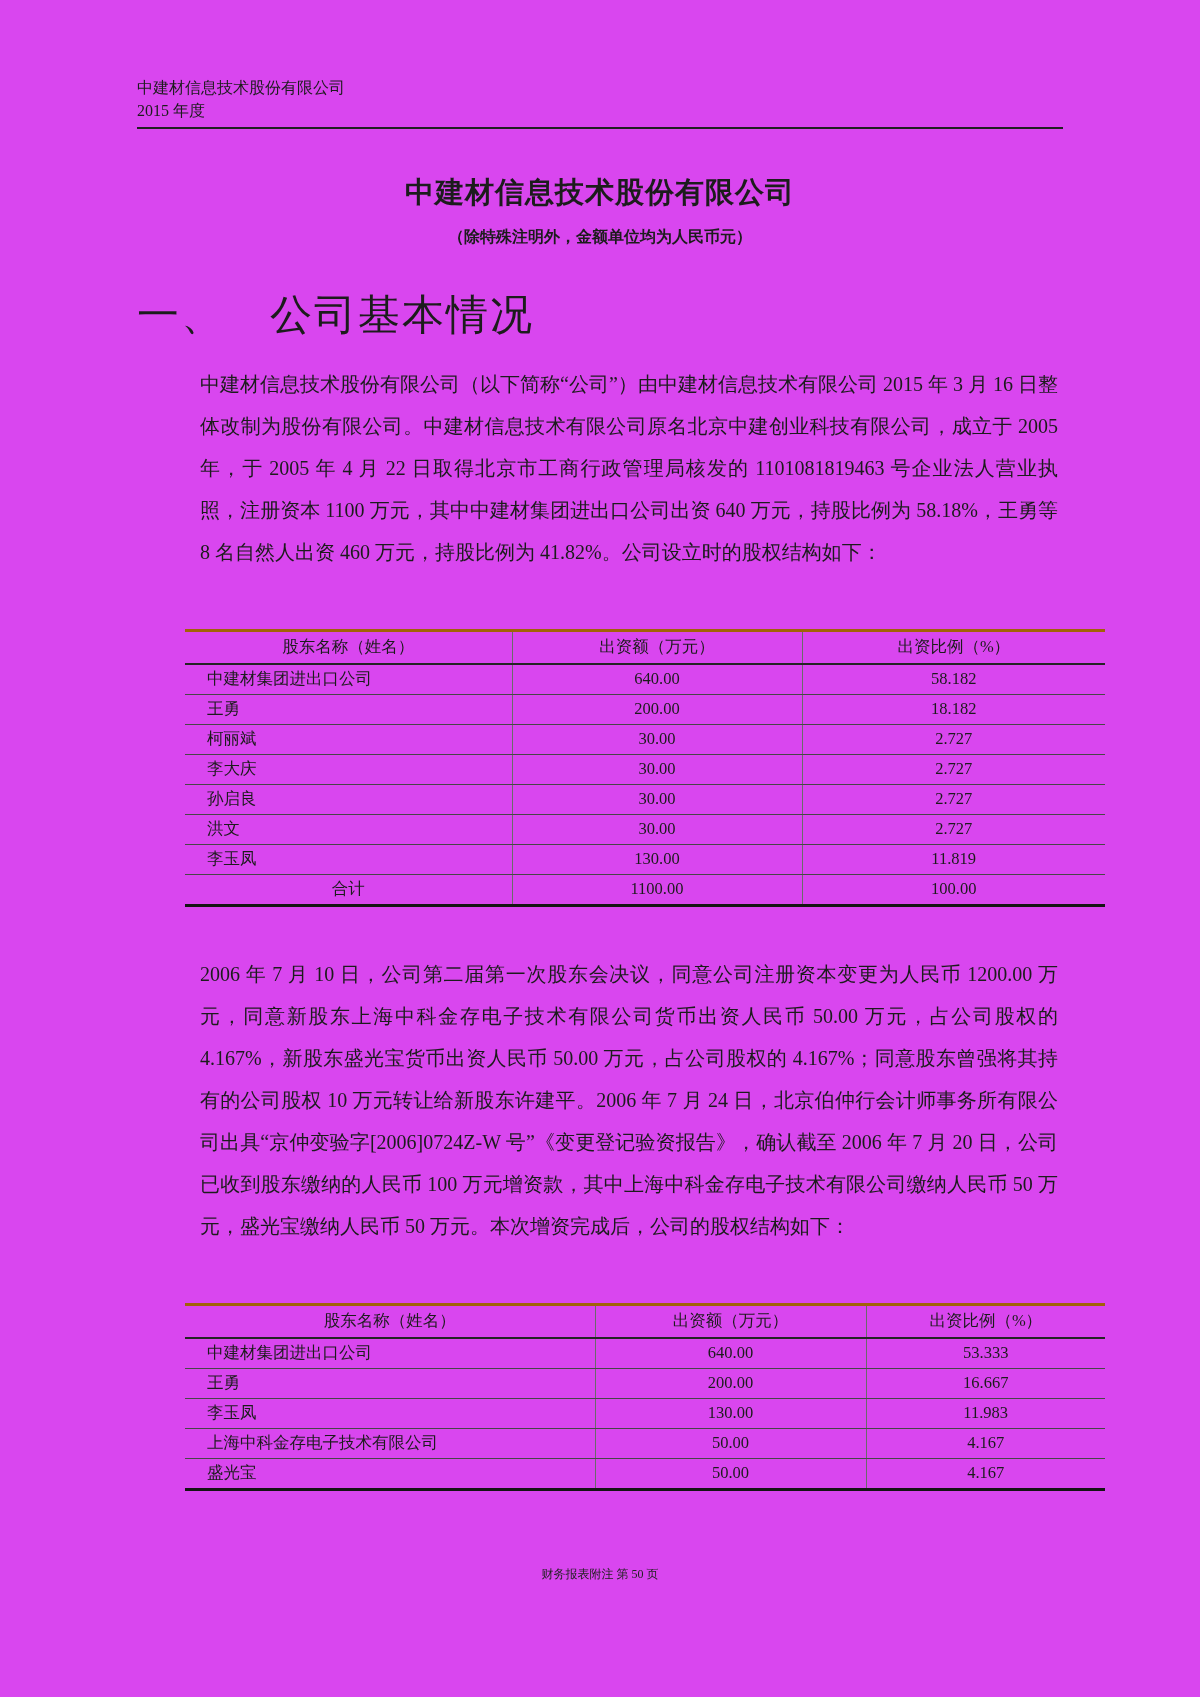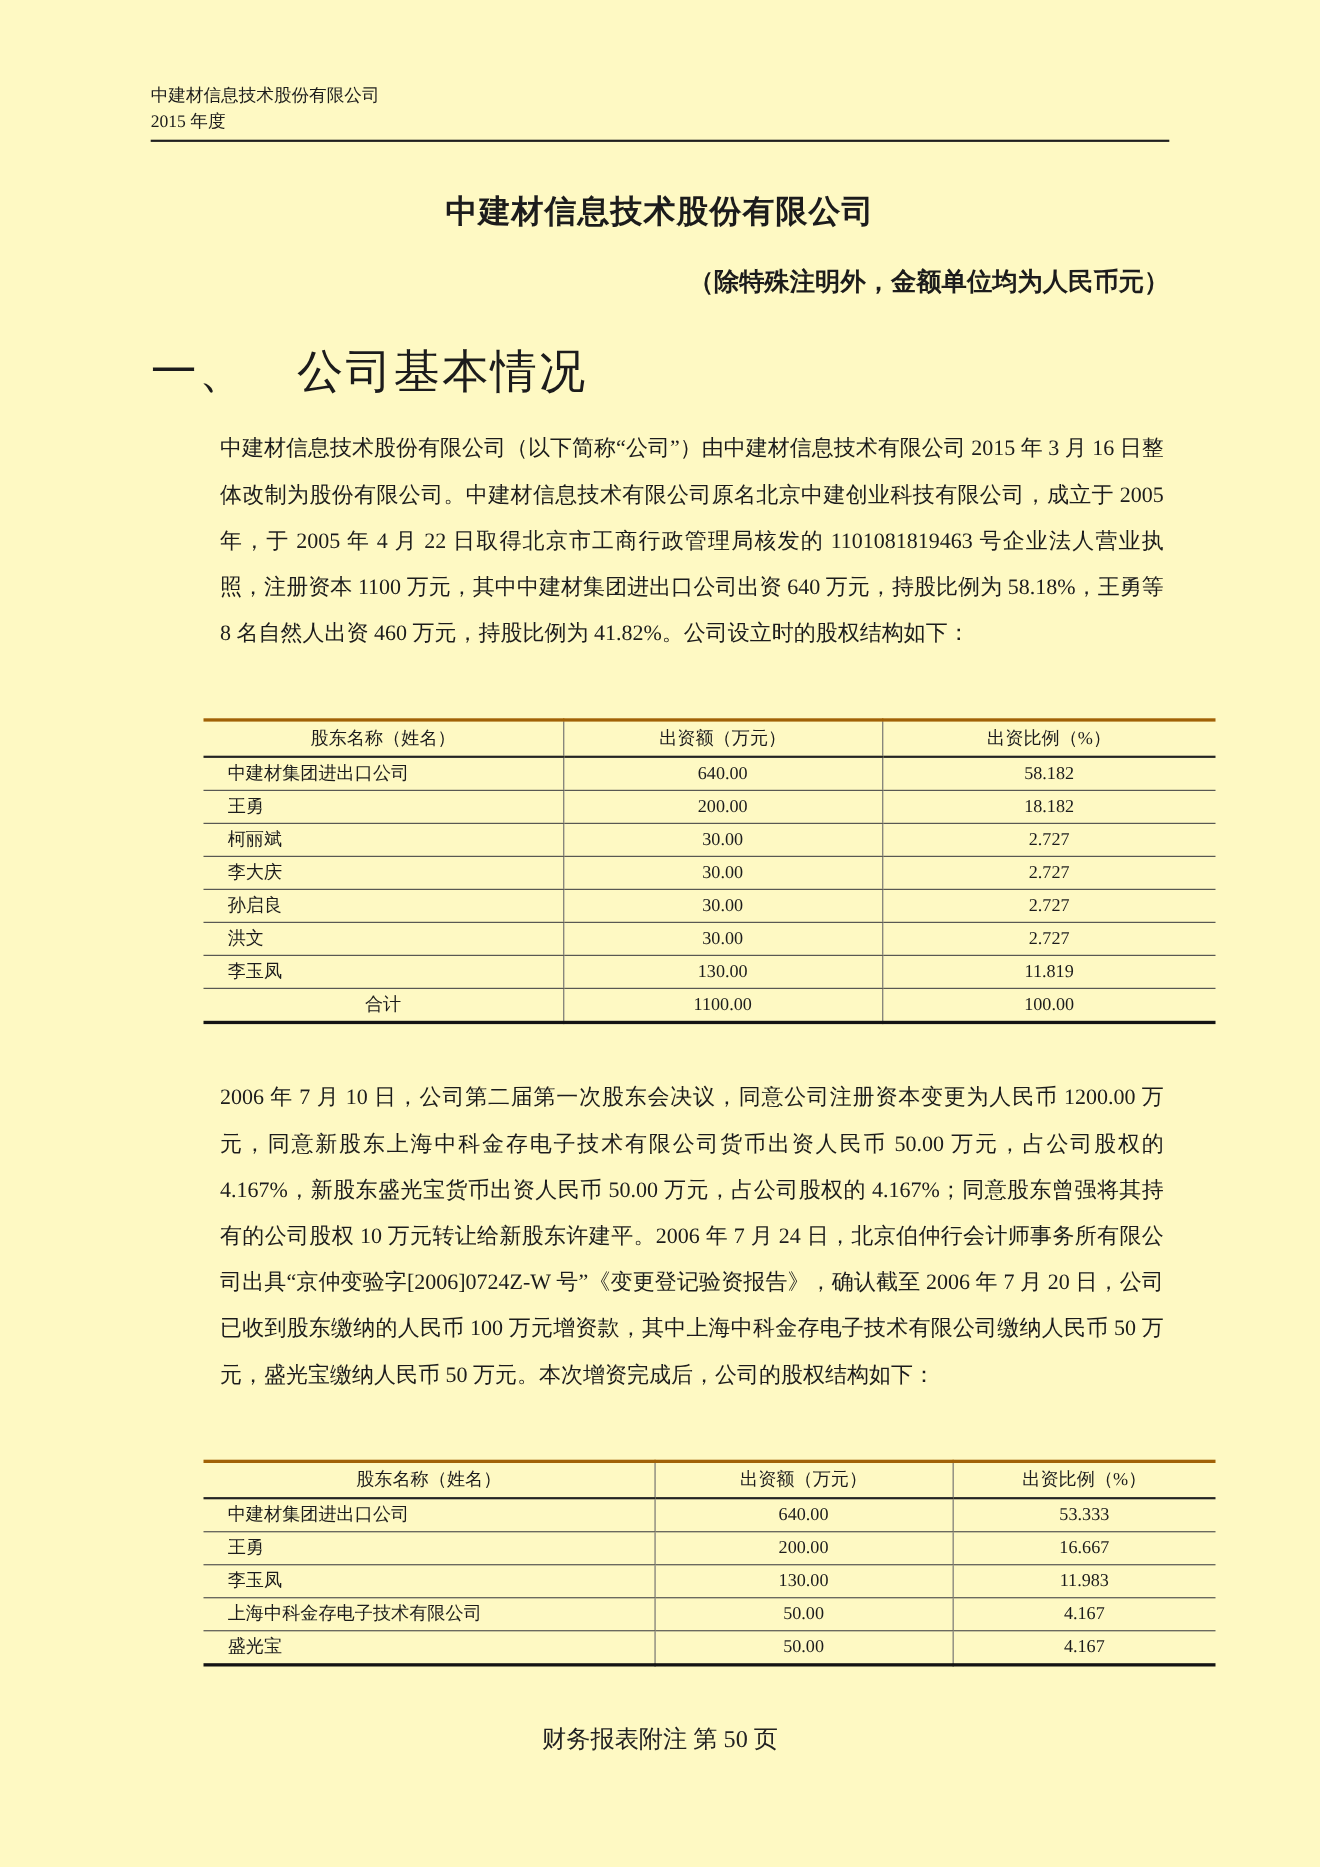--- a/index.html
+++ b/index.html
@@ -1,35 +1,35 @@
 <!DOCTYPE html>
 <html><head>
 <meta charset="utf-8">
 <style>
   html,body { margin:0; padding:0; background:#e8e8e8; }
   .page {
-    width:1200px; height:1697px; margin:0 auto; background:#fef9c3;
+    width:1200px; height:1697px; margin:0 auto; background:#d946ef;
     position:relative; overflow:hidden;
     font-family:"Liberation Serif","DejaVu Serif",serif; color:#1c1c1c;
   }
   .content { padding:76px 137px 0 137px; }
 
   
   .page-header div { font-size:16px; line-height:23px; }
   .header-rule { height:2px; background:#202020; margin-top:5px; }
 
   
   .doc-title-1, .doc-title-2 {
     text-align:center; font-weight:700; font-size:29px; letter-spacing:1px;
     font-family:"Liberation Sans","DejaVu Sans",sans-serif;
   }
   .doc-title-1 { margin-top:44px; }
   .doc-title-2 { margin-top:16px; }
   .doc-note {
-    margin-top:28px; text-align:right; font-weight:700; font-size:23px;
+    margin-top:14px; text-align:center; font-weight:700; font-size:16px;
     font-family:"Liberation Sans","DejaVu Sans",sans-serif;
   }
 
   
   .section-heading { margin-top:40px; display:flex; font-size:42px; letter-spacing:2px; line-height:1.3; }
   .section-number { width:133px; flex:0 0 auto; }
 
   
   .para {
     margin-left:63px; width:858px; font-size:20px; line-height:42px;
@@ -54,21 +54,21 @@
     border-bottom:1px solid #474747; text-align:center;
   }
   .data-table th + th, .data-table td + td { border-left:1px solid #6b6b6b; }
   .data-table td:first-child { text-align:left; padding-left:22px; }
   .data-table tr.total-row td:first-child { text-align:center; padding-left:0; }
   .data-table tbody tr:last-child td { border-bottom:none;margin-top:44px; }
 
   
   .page-footer {
     position:absolute; top:1566px; left:0; width:100%;
-    text-align:center; font-size:22px; color:#222;
+    text-align:center; font-size:12px; color:#222;
   }
 </style>
 </head>
 <body>
 
 <div class="page">
   <div class="content">
 
     <div class="page-header">
       <div>中建材信息技术股份有限公司</div>

